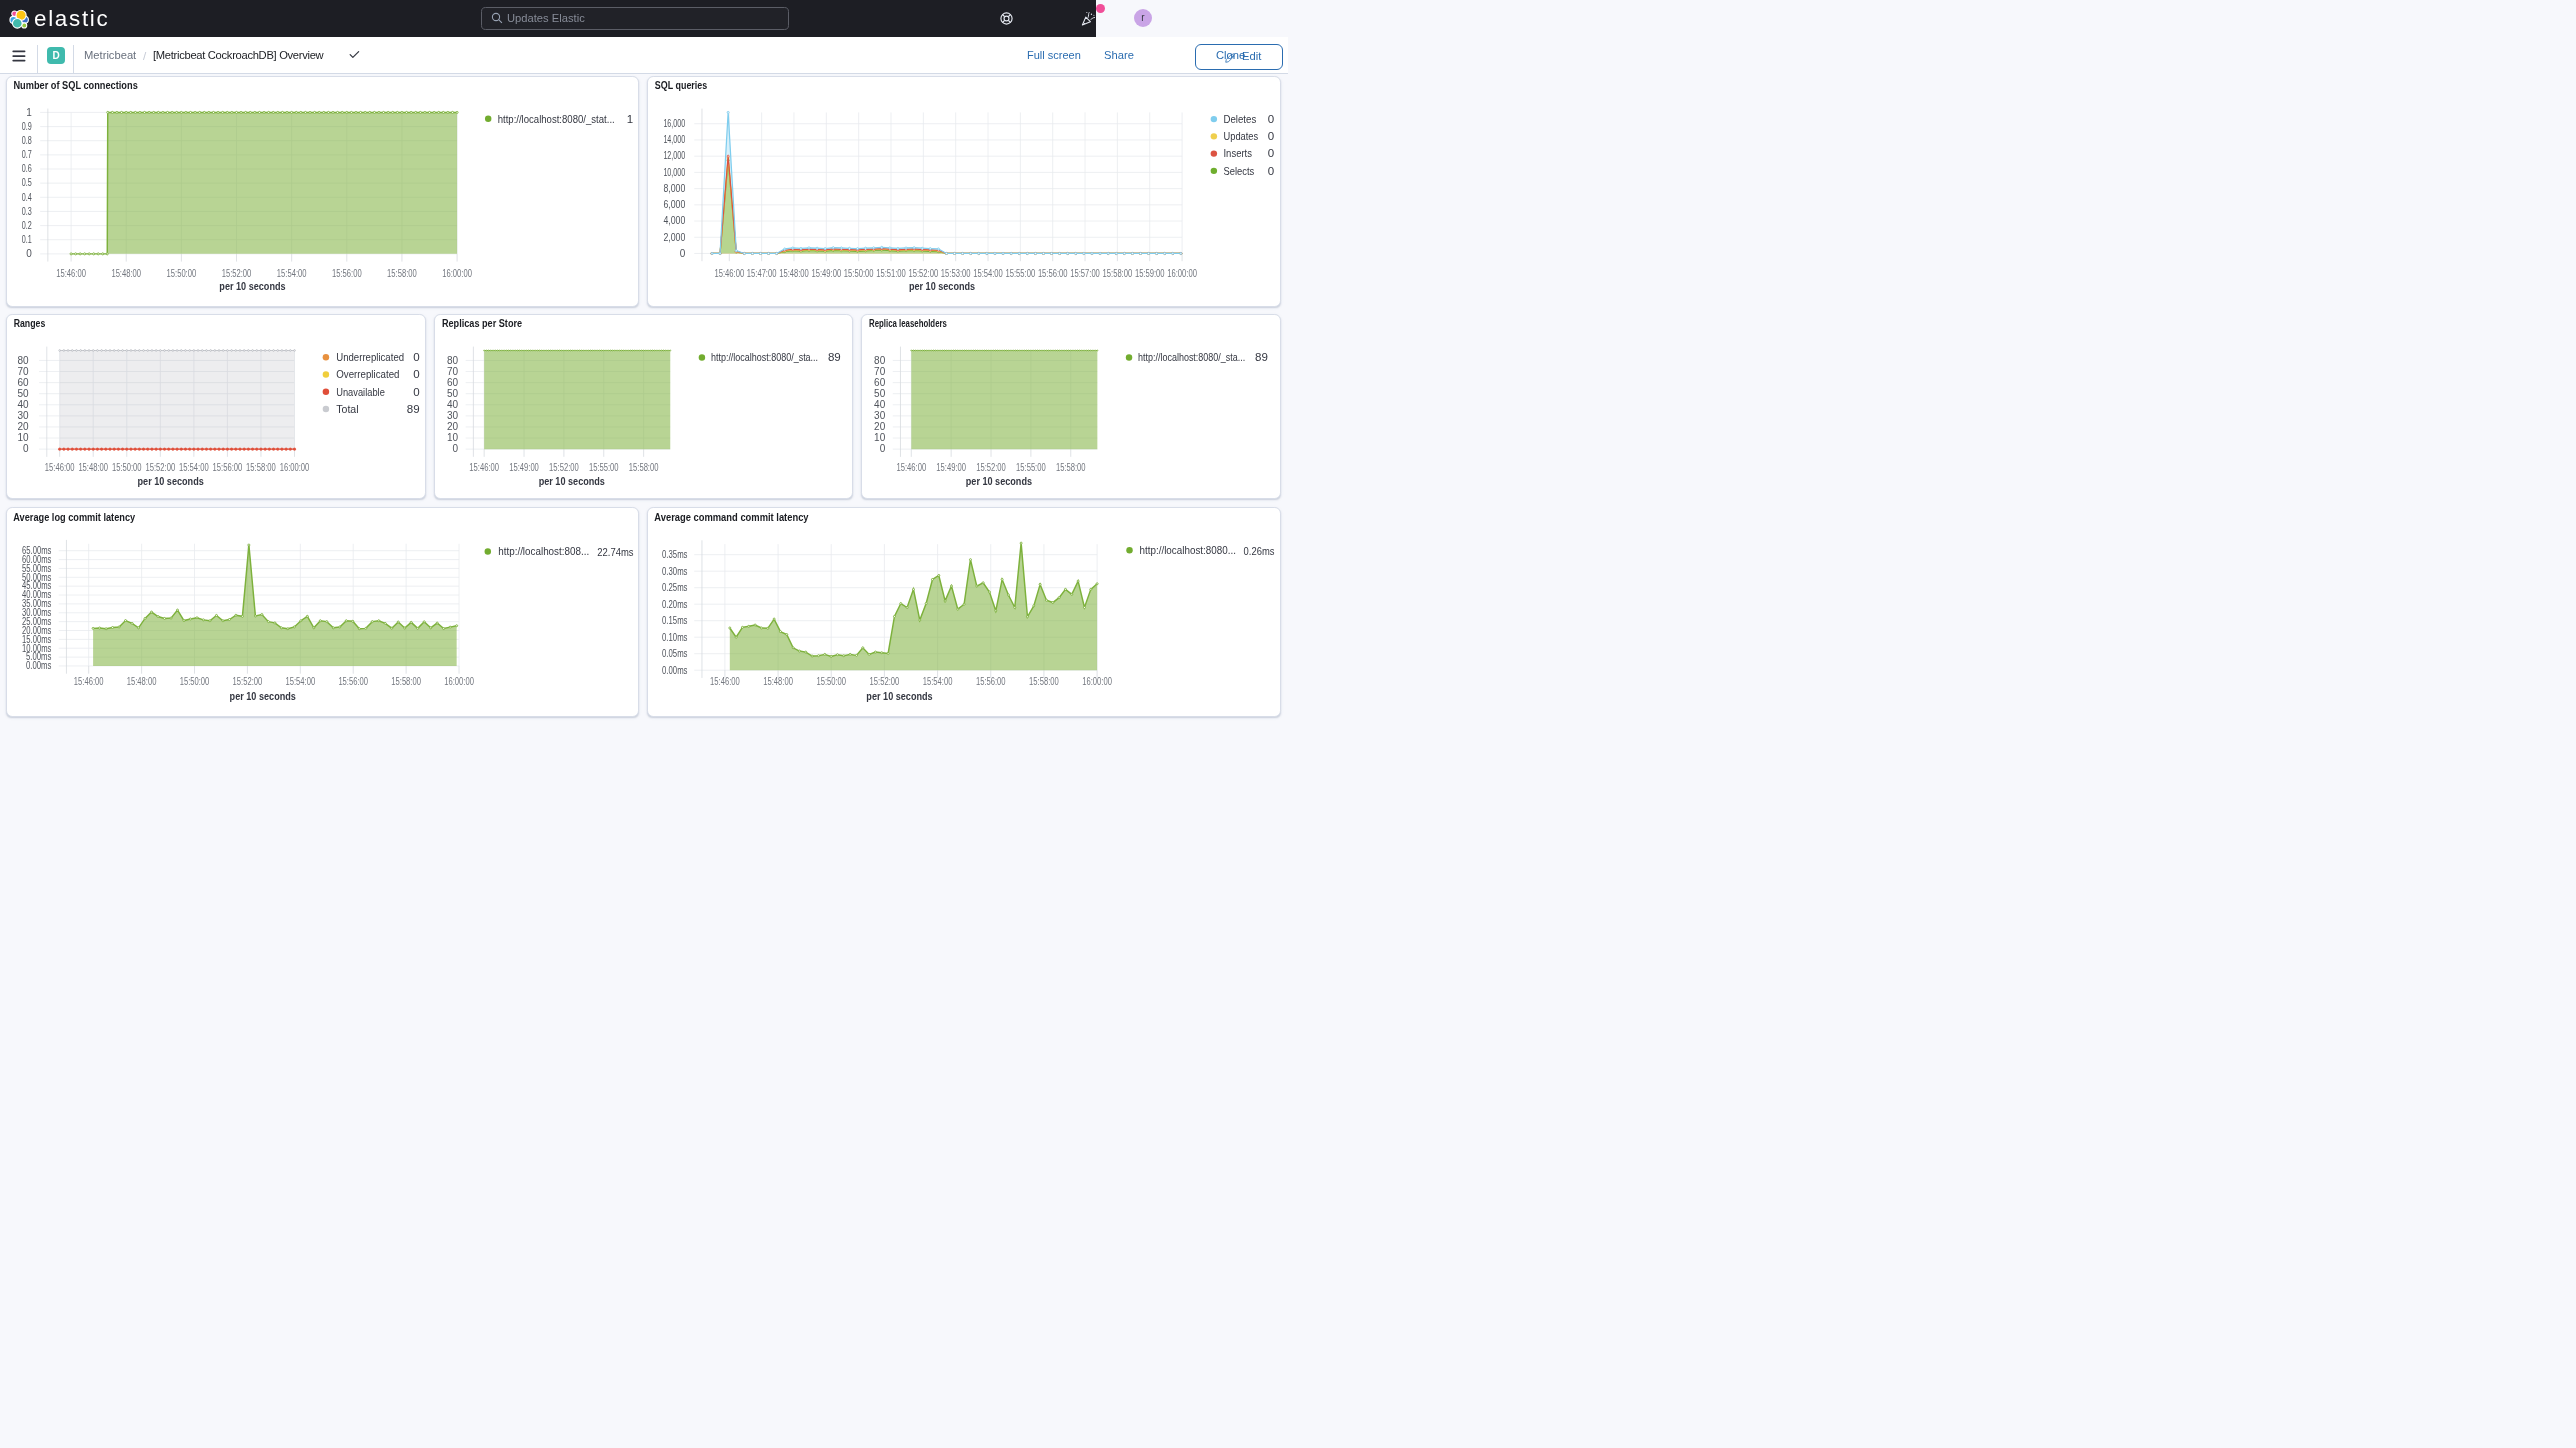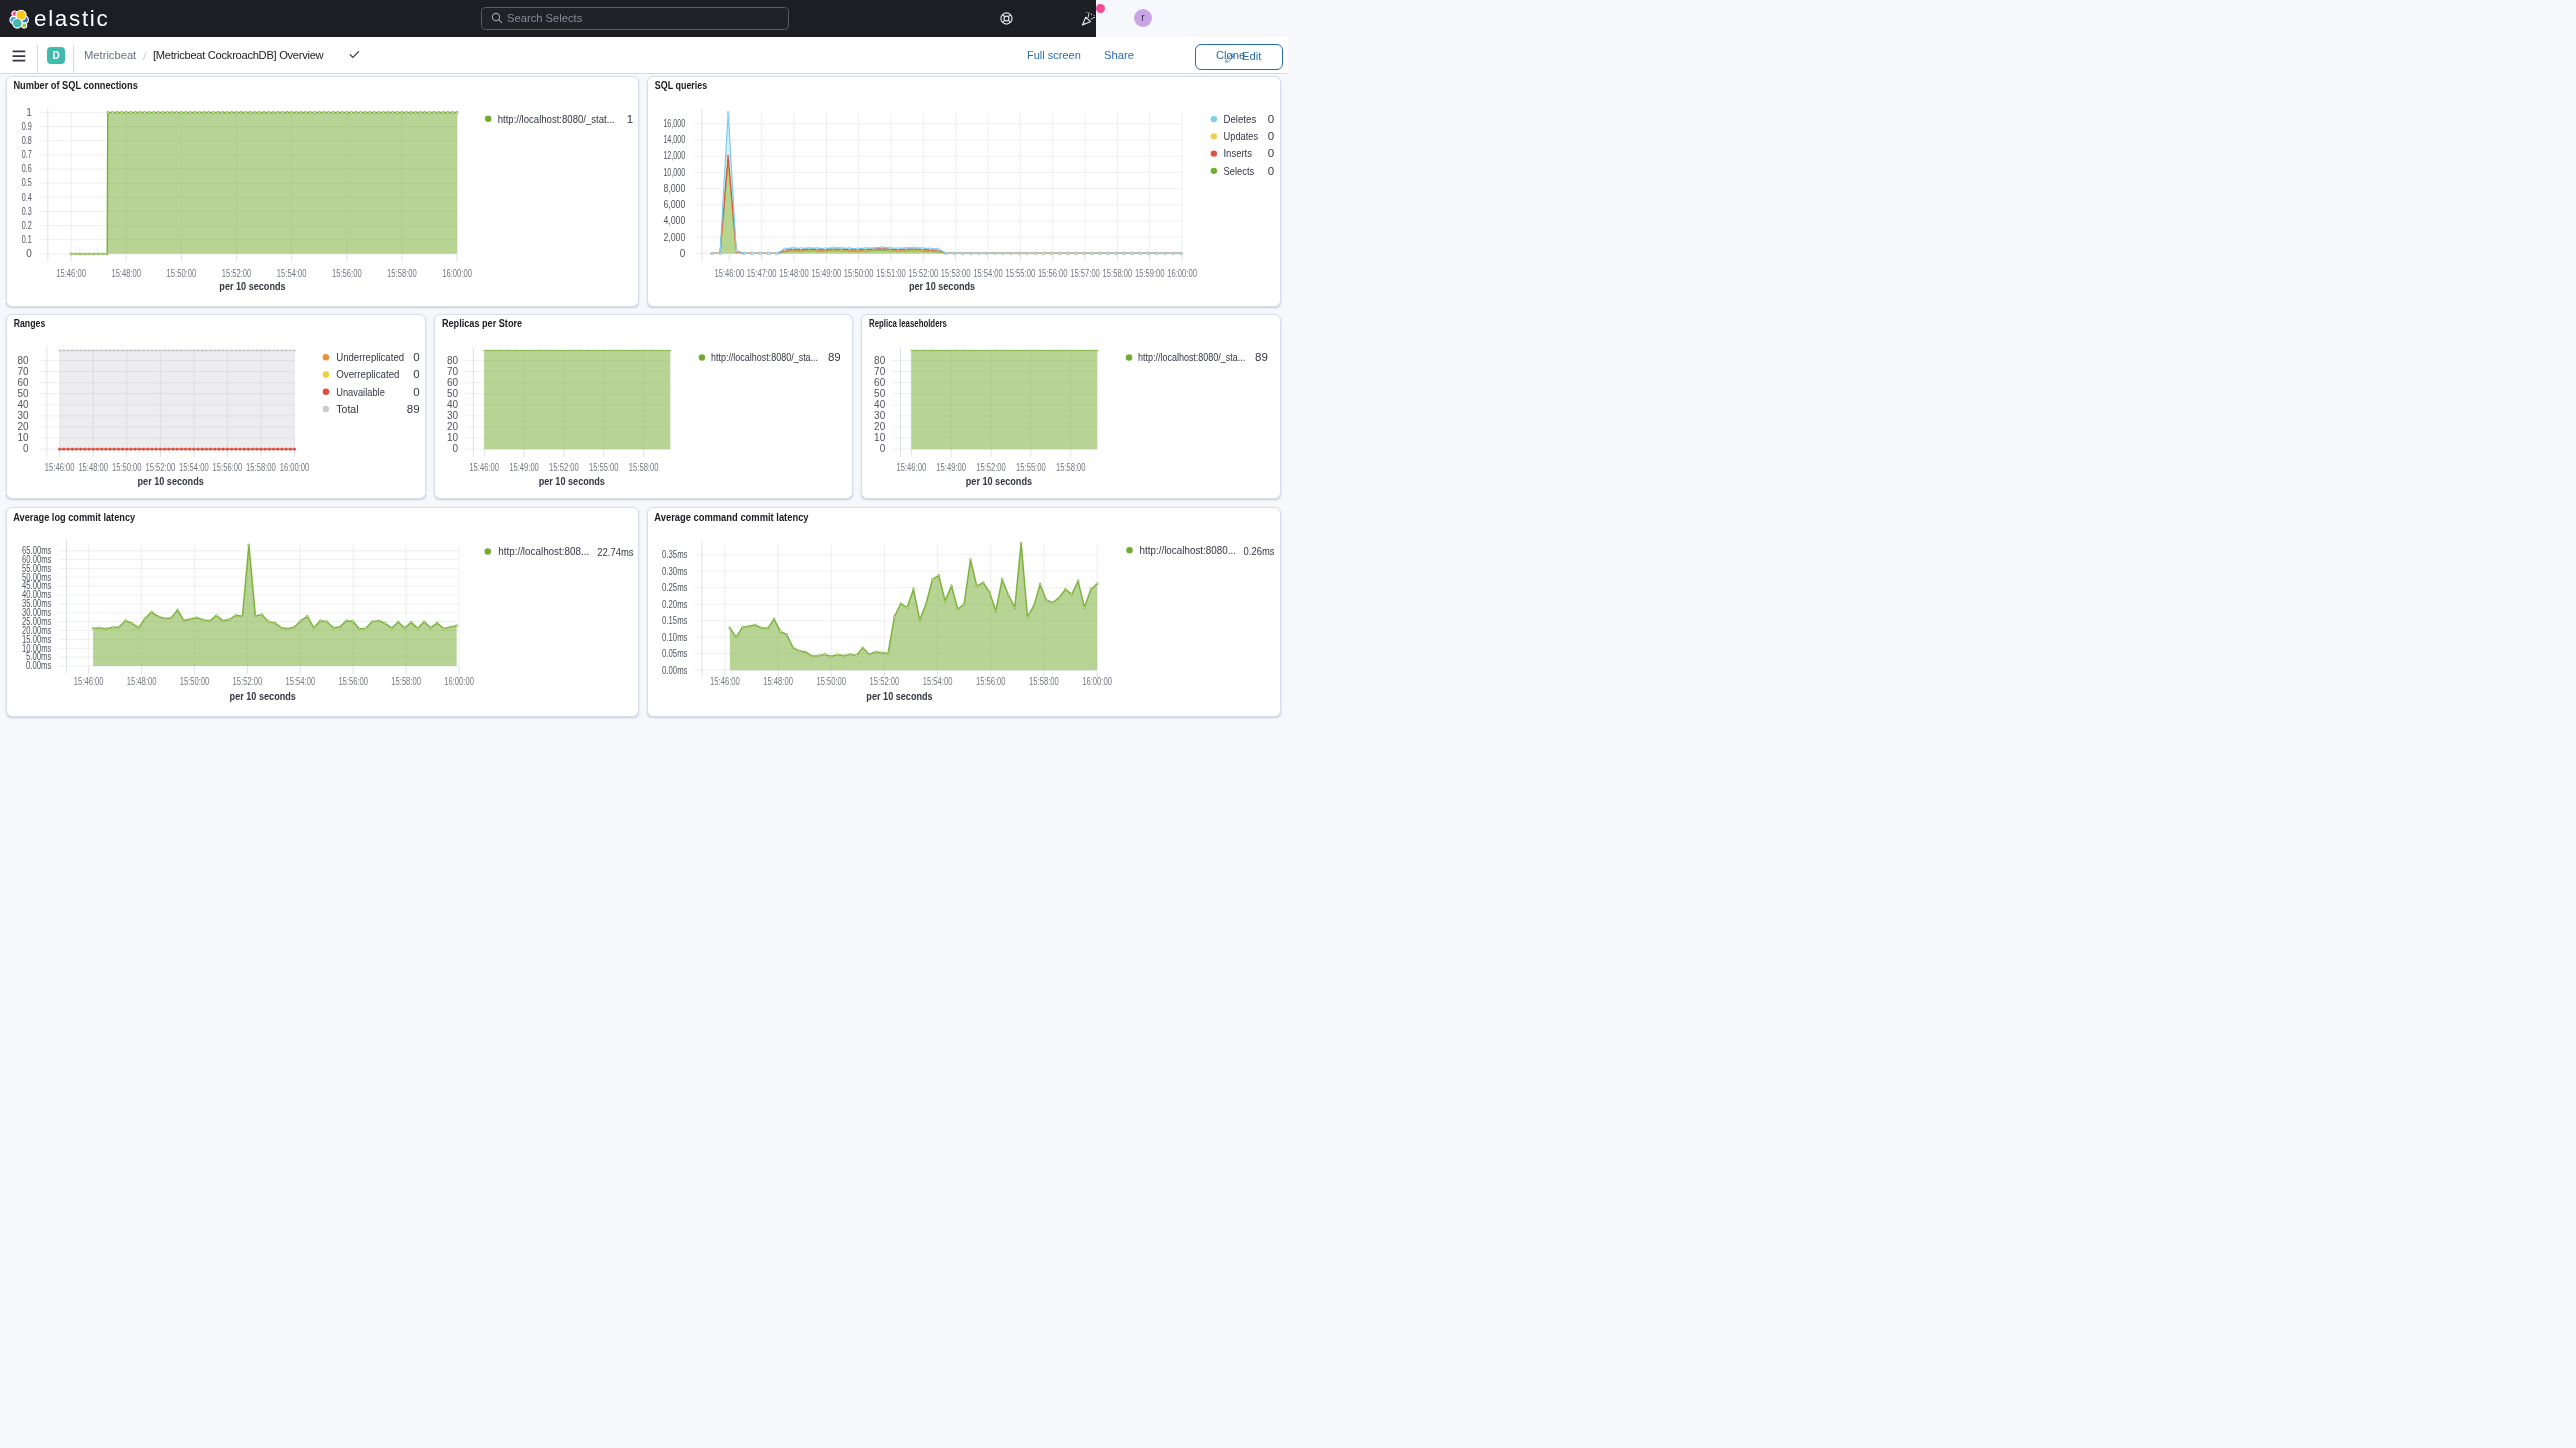--- a/index.html
+++ b/index.html
@@ -18,21 +18,21 @@
 <circle cx="19.8" cy="21.3" r="3.3" fill="#93C83E" stroke="#fff" stroke-width="1.4"></circle>
 <circle cx="15.7" cy="8.2" r="6.6" fill="#FEC514" stroke="#fff" stroke-width="1.4"></circle>
 <circle cx="10.8" cy="18.6" r="6.3" fill="#41BBAD" stroke="#fff" stroke-width="1.4"></circle>
 </svg>
 <div style="position:absolute;left:34px;top:6.2px;color:#fff;font-size:22.4px;letter-spacing:1.7px">elastic</div>
 <div style="position:absolute;left:481px;top:6.7px;width:308px;height:23.6px;border:0.8px solid #5B5D66;border-radius:4.6px;background:rgba(255,255,255,0.02)"></div>
 <svg width="12.3" height="12.3" viewBox="0 0 16 16" style="position:absolute;left:491px;top:12.3px">
 <circle cx="6.5" cy="6.5" r="4.7" fill="none" stroke="#98A2B3" stroke-width="1.4"></circle>
 <path d="M10,10 L14.2,14.2" stroke="#98A2B3" stroke-width="1.4"></path>
 </svg>
-<div style="position:absolute;left:507px;top:11.6px;font-size:11.2px;color:#878C98">Search Selects</div>
+<div style="position:absolute;left:507px;top:11.6px;font-size:11.2px;color:#878C98">Updates Elastic</div>
 <svg width="13" height="13" viewBox="0 0 17 17" style="position:absolute;left:1000px;top:11.6px">
 <circle cx="8.5" cy="8.5" r="7.3" fill="none" stroke="#E6EAF2" stroke-width="1.5"></circle>
 <circle cx="8.5" cy="8.5" r="3.2" fill="none" stroke="#E6EAF2" stroke-width="1.5"></circle>
 <path d="M5.9,5.9 L3.4,3.4 M11.1,5.9 L13.6,3.4 M11.1,11.1 L13.6,13.6 M5.9,11.1 L3.4,13.6" stroke="#E6EAF2" stroke-width="1.5"></path>
 </svg>
 <svg width="20" height="18.5" viewBox="0 0 26 24" style="position:absolute;left:1081px;top:9.3px">
 <path d="M6.2,10.5 L1.8,20.8 L12.2,16.4 Z" fill="none" stroke="#E6EAF2" stroke-width="1.4" stroke-linejoin="round"></path>
 <path d="M3.2,17.5 L5.2,19.4" stroke="#E6EAF2" stroke-width="1.2"></path>
 <path d="M9.0,11.5 C10.5,8.5 9.2,6.2 10.8,4.2" stroke="#E6EAF2" stroke-width="1.2" fill="none"></path>
 <path d="M12.5,13.5 C14.8,12.8 15.6,10.8 18.2,11.0" stroke="#E6EAF2" stroke-width="1.2" fill="none"></path>

